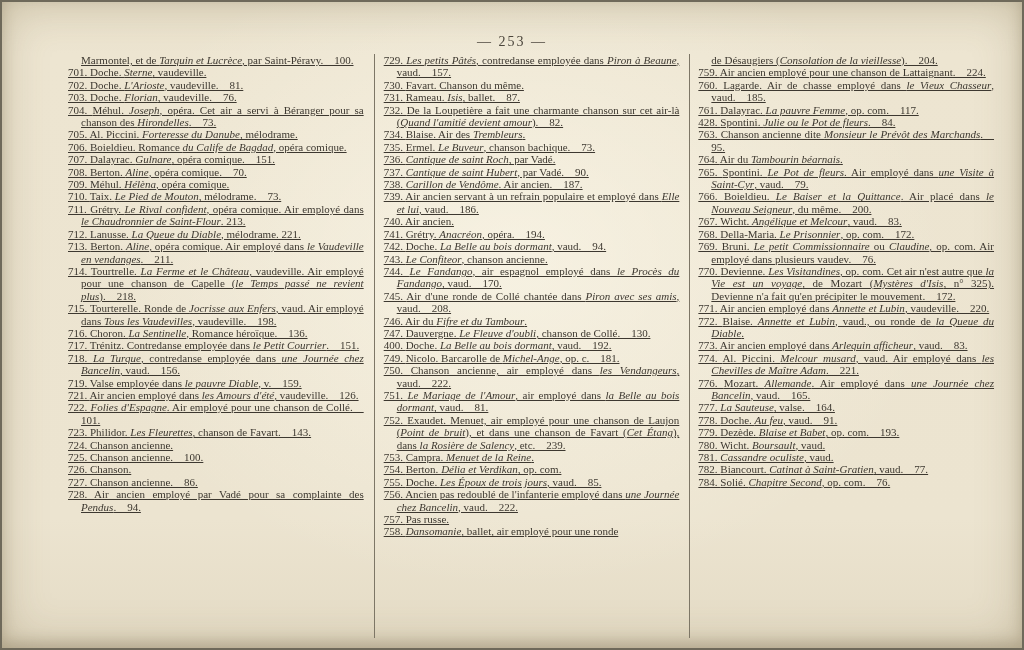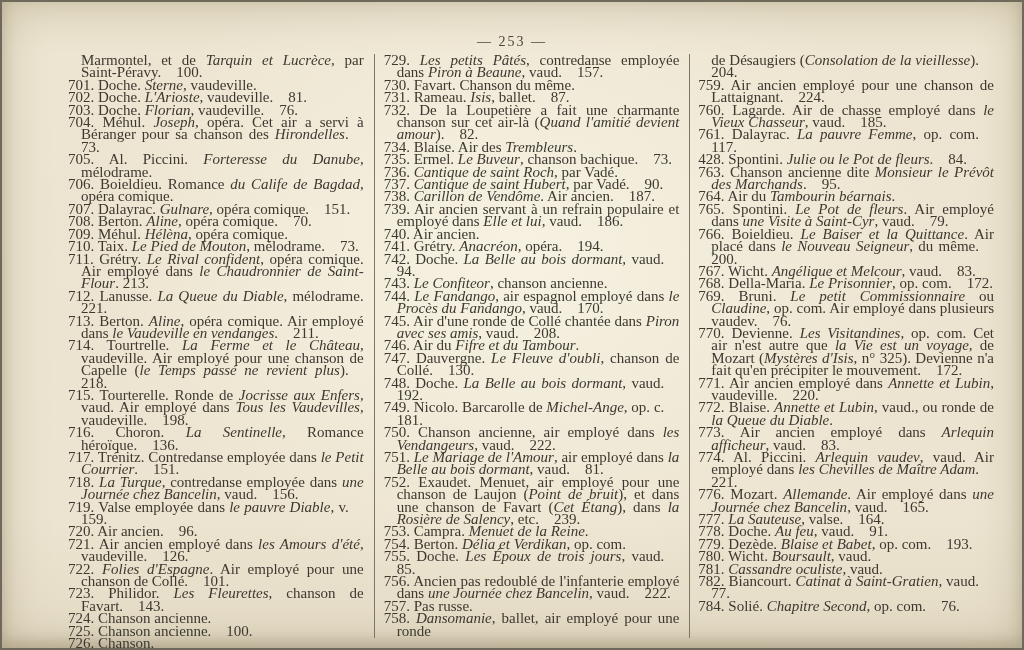--- a/index.html
+++ b/index.html
@@ -21,22 +21,23 @@
   .page-number {
     position: absolute; top: 32px; left: 0; width: 100%;
     text-align: center; font-size: 14px; letter-spacing: 2px; color: #4a443a;
   }
   .columns {
     position: absolute; top: 52px; left: 66px; right: 28px; bottom: 10px;
     display: flex; align-items: stretch;
   }
   .col {
     flex: 1 1 0; min-width: 0;
-    font-size: 15px; line-height: 12.4px;
+    font-size: 11px; line-height: 12.4px;
     text-align: justify;
+    text-decoration: underline;
   }
   .col + .col { border-left: 1px solid #7d7666; }
   .col-1 { padding-right: 10px; }
   .col-2 { padding-left: 9px; padding-right: 10px; }
   .col-3 { padding-left: 8px; }
   .entry { margin: 0; padding-left: 13px; text-indent: -13px; }
   .entry.cont { text-indent: 0; }
   .entry i { font-style: italic; }
   .num { white-space: nowrap; }
 </style>
@@ -60,21 +61,20 @@
         <p class="entry"><span class="num">710. </span>Taix. <i>Le Pied de Mouton</i>, mélodrame.  73.</p>
         <p class="entry"><span class="num">711. </span>Grétry. <i>Le Rival confident</i>, opéra comique. Air employé dans <i>le Chaudronnier de Saint-Flour</i>. 213.</p>
         <p class="entry"><span class="num">712. </span>Lanusse. <i>La Queue du Diable</i>, mélodrame. 221.</p>
         <p class="entry"><span class="num">713. </span>Berton. <i>Aline</i>, opéra comique. Air employé dans <i>le Vaudeville en vendanges</i>.  211.</p>
         <p class="entry"><span class="num">714. </span>Tourtrelle. <i>La Ferme et le Château</i>, vaudeville. Air employé pour une chanson de Capelle (<i>le Temps passé ne revient plus</i>).  218.</p>
         <p class="entry"><span class="num">715. </span>Tourterelle. Ronde de <i>Jocrisse aux Enfers</i>, vaud. Air employé dans <i>Tous les Vaudevilles</i>, vaudeville.  198.</p>
         <p class="entry"><span class="num">716. </span>Choron. <i>La Sentinelle</i>, Romance héroïque.  136.</p>
         <p class="entry"><span class="num">717. </span>Trénitz. Contredanse employée dans <i>le Petit Courrier</i>.  151.</p>
         <p class="entry"><span class="num">718. </span><i>La Turque</i>, contredanse employée dans <i>une Journée chez Bancelin</i>, vaud.  156.</p>
         <p class="entry"><span class="num">719. </span>Valse employée dans <i>le pauvre Diable</i>, v.  159.</p>
-        <p class="entry"><span class="num">720. </span>Air ancien.  96.</p>
         <p class="entry"><span class="num">721. </span>Air ancien employé dans <i>les Amours d'été</i>, vaudeville.  126.</p>
         <p class="entry"><span class="num">722. </span><i>Folies d'Espagne</i>. Air employé pour une chanson de Collé.  101.</p>
         <p class="entry"><span class="num">723. </span>Philidor. <i>Les Fleurettes</i>, chanson de Favart.  143.</p>
         <p class="entry"><span class="num">724. </span>Chanson ancienne.</p>
         <p class="entry"><span class="num">725. </span>Chanson ancienne.  100.</p>
         <p class="entry"><span class="num">726. </span>Chanson.</p>
         <p class="entry"><span class="num">727. </span>Chanson ancienne.  86.</p>
         <p class="entry"><span class="num">728. </span>Air ancien employé par Vadé pour sa complainte des <i>Pendus</i>.  94.</p>
       </div>
     <div class="col col-2">
@@ -89,21 +89,21 @@
         <p class="entry"><span class="num">738. </span><i>Carillon de Vendôme</i>. Air ancien.  187.</p>
         <p class="entry"><span class="num">739. </span>Air ancien servant à un refrain populaire et employé dans <i>Elle et lui</i>, vaud.  186.</p>
         <p class="entry"><span class="num">740. </span>Air ancien.</p>
         <p class="entry"><span class="num">741. </span>Grétry. <i>Anacréon</i>, opéra.  194.</p>
         <p class="entry"><span class="num">742. </span>Doche. <i>La Belle au bois dormant</i>, vaud.  94.</p>
         <p class="entry"><span class="num">743. </span><i>Le Confiteor</i>, chanson ancienne.</p>
         <p class="entry"><span class="num">744. </span><i>Le Fandango</i>, air espagnol employé dans <i>le Procès du Fandango</i>, vaud.  170.</p>
         <p class="entry"><span class="num">745. </span>Air d'une ronde de Collé chantée dans <i>Piron avec ses amis</i>, vaud.  208.</p>
         <p class="entry"><span class="num">746. </span>Air du <i>Fifre et du Tambour</i>.</p>
         <p class="entry"><span class="num">747. </span>Dauvergne. <i>Le Fleuve d'oubli</i>, chanson de Collé.  130.</p>
-        <p class="entry"><span class="num">748. </span>Doche. <i>La Belle au bois dormant</i>, vaud.  192.</p>
+        <p class="entry"><span class="num">400. </span>Doche. <i>La Belle au bois dormant</i>, vaud.  192.</p>
         <p class="entry"><span class="num">749. </span>Nicolo. Barcarolle de <i>Michel-Ange</i>, op. c.  181.</p>
         <p class="entry"><span class="num">750. </span>Chanson ancienne, air employé dans <i>les Vendangeurs</i>, vaud.  222.</p>
         <p class="entry"><span class="num">751. </span><i>Le Mariage de l'Amour</i>, air employé dans <i>la Belle au bois dormant</i>, vaud.  81.</p>
         <p class="entry"><span class="num">752. </span>Exaudet. Menuet, air employé pour une chanson de Laujon (<i>Point de bruit</i>), et dans une chanson de Favart (<i>Cet Étang</i>), dans <i>la Rosière de Salency</i>, etc.  239.</p>
         <p class="entry"><span class="num">753. </span>Campra. <i>Menuet de la Reine</i>.</p>
         <p class="entry"><span class="num">754. </span>Berton. <i>Délia et Verdikan</i>, op. com.</p>
         <p class="entry"><span class="num">755. </span>Doche. <i>Les Époux de trois jours</i>, vaud.  85.</p>
         <p class="entry"><span class="num">756. </span>Ancien pas redoublé de l'infanterie employé dans <i>une Journée chez Bancelin</i>, vaud.  222.</p>
         <p class="entry"><span class="num">757. </span>Pas russe.</p>
         <p class="entry"><span class="num">758. </span><i>Dansomanie</i>, ballet, air employé pour une ronde</p>
@@ -118,21 +118,21 @@
         <p class="entry"><span class="num">764. </span>Air du <i>Tambourin béarnais</i>.</p>
         <p class="entry"><span class="num">765. </span>Spontini. <i>Le Pot de fleurs</i>. Air employé dans <i>une Visite à Saint-Cyr</i>, vaud.  79.</p>
         <p class="entry"><span class="num">766. </span>Boieldieu. <i>Le Baiser et la Quittance</i>. Air placé dans <i>le Nouveau Seigneur</i>, du même.  200.</p>
         <p class="entry"><span class="num">767. </span>Wicht. <i>Angélique et Melcour</i>, vaud.  83.</p>
         <p class="entry"><span class="num">768. </span>Della-Maria. <i>Le Prisonnier</i>, op. com.  172.</p>
         <p class="entry"><span class="num">769. </span>Bruni. <i>Le petit Commissionnaire</i> ou <i>Claudine</i>, op. com. Air employé dans plusieurs vaudev.  76.</p>
         <p class="entry"><span class="num">770. </span>Devienne. <i>Les Visitandines</i>, op. com. Cet air n'est autre que <i>la Vie est un voyage</i>, de Mozart (<i>Mystères d'Isis</i>, n° 325). Devienne n'a fait qu'en précipiter le mouvement.  172.</p>
         <p class="entry"><span class="num">771. </span>Air ancien employé dans <i>Annette et Lubin</i>, vaudeville.  220.</p>
         <p class="entry"><span class="num">772. </span>Blaise. <i>Annette et Lubin</i>, vaud., ou ronde de <i>la Queue du Diable</i>.</p>
         <p class="entry"><span class="num">773. </span>Air ancien employé dans <i>Arlequin afficheur</i>, vaud.  83.</p>
-        <p class="entry"><span class="num">774. </span>Al. Piccini. <i>Arlequin vaudev</i>, vaud. Air employé dans <i>les Chevilles de Maître Adam</i>.  221.</p>
+        <p class="entry"><span class="num">774. </span>Al. Piccini. <i>Melcour musard</i>, vaud. Air employé dans <i>les Chevilles de Maître Adam</i>.  221.</p>
         <p class="entry"><span class="num">776. </span>Mozart. <i>Allemande</i>. Air employé dans <i>une Journée chez Bancelin</i>, vaud.  165.</p>
         <p class="entry"><span class="num">777. </span><i>La Sauteuse</i>, valse.  164.</p>
         <p class="entry"><span class="num">778. </span>Doche. <i>Au feu</i>, vaud.  91.</p>
         <p class="entry"><span class="num">779. </span>Dezède. <i>Blaise et Babet</i>, op. com.  193.</p>
         <p class="entry"><span class="num">780. </span>Wicht. <i>Boursault</i>, vaud.</p>
         <p class="entry"><span class="num">781. </span><i>Cassandre oculiste</i>, vaud.</p>
         <p class="entry"><span class="num">782. </span>Biancourt. <i>Catinat à Saint-Gratien</i>, vaud.  77.</p>
         <p class="entry"><span class="num">784. </span>Solié. <i>Chapitre Second</i>, op. com.  76.</p>
       </div>
   </div>

